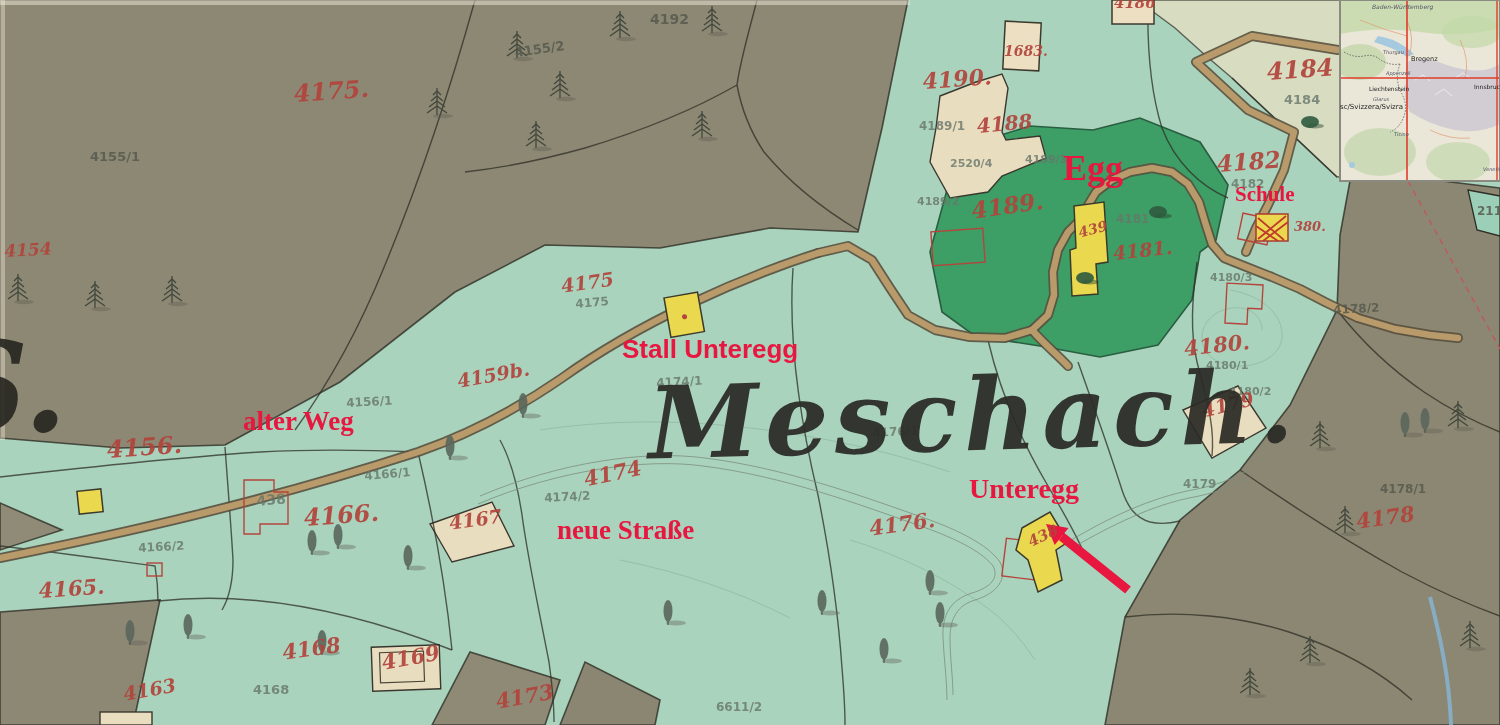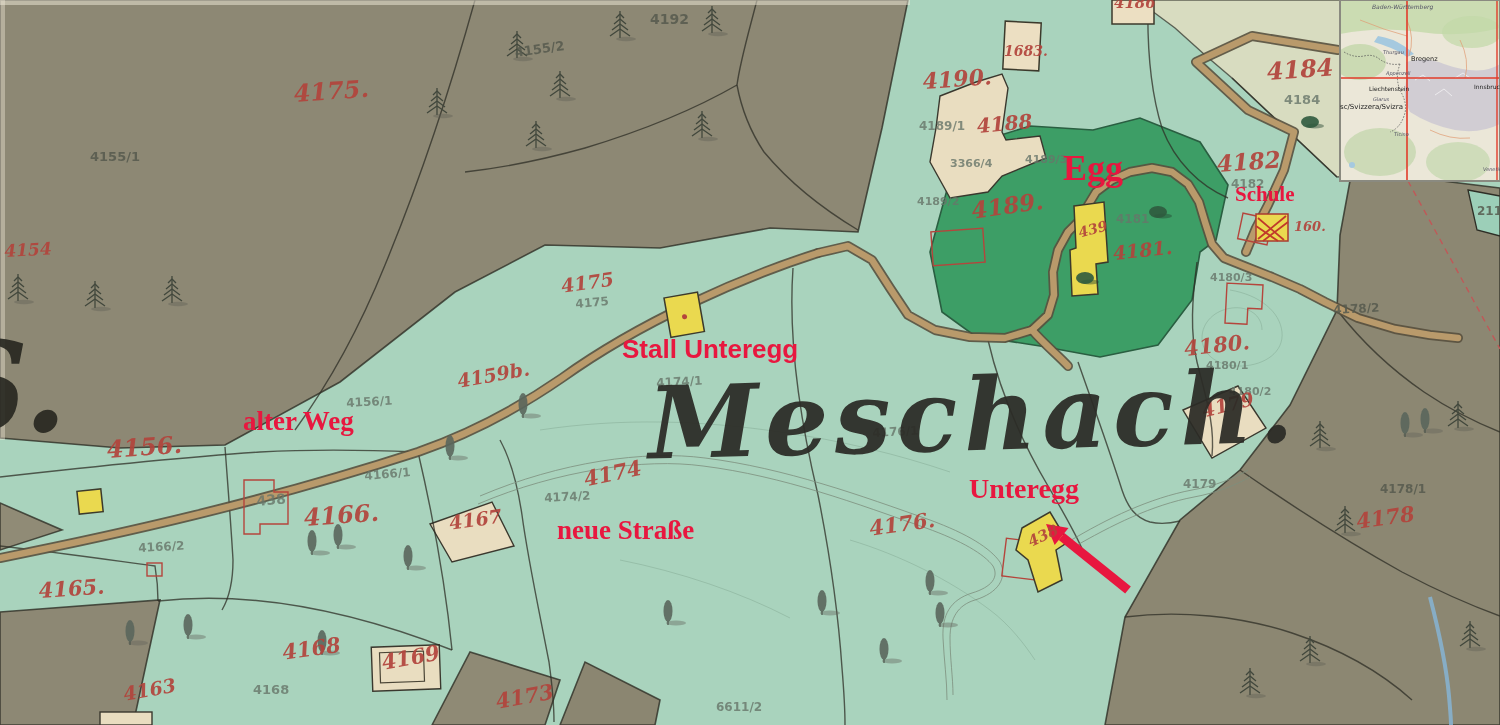--- a/index.html
+++ b/index.html
@@ -229,21 +229,21 @@
       <span class="lbl num-r" style="left: 494px; top: 691px; font-size: 21px; transform: rotate(-10deg);">4173</span>
       <span class="lbl num-g" style="left: 716px; top: 701px; font-size: 12px;">6611/2</span>
       <span class="lbl num-g" style="left: 656px; top: 377px; font-size: 12px; transform: rotate(-3deg);">4174/1</span>
       <span class="lbl num-g" style="left: 872px; top: 427px; font-size: 12px; transform: rotate(-3deg);">4176/1</span>
       <span class="lbl num-r" style="left: 868px; top: 518px; font-size: 21px; transform: rotate(-8deg);">4176.</span>
       <span class="lbl num-r" style="left: 922px; top: 70px; font-size: 22px; transform: rotate(-4deg);">4190.</span>
       <span class="lbl num-g" style="left: 919px; top: 88px; font-size: 12px; margin-top: 32px;">4189/1</span>
       <span class="lbl num-r" style="left: 976px; top: 116px; font-size: 20px; transform: rotate(-5deg);">4188</span>
       <span class="lbl num-r" style="left: 1004px; top: 44px; font-size: 14px;">1683.</span>
       <span class="lbl num-r" style="left: 1114px; top: -4px; font-size: 15px;">4186</span>
-      <span class="lbl num-g" style="left: 950px; top: 158px; font-size: 11px;">3366/4</span>
+      <span class="lbl num-g" style="left: 950px; top: 158px; font-size: 11px;">2520/4</span>
       <span class="lbl num-g" style="left: 1025px; top: 154px; font-size: 11px;">4189/3</span>
       <span class="lbl num-g" style="left: 917px; top: 196px; font-size: 11px;">4189/2</span>
       <span class="lbl num-r" style="left: 970px; top: 199px; font-size: 23px; transform: rotate(-8deg);">4189.</span>
       <span class="lbl num-g" style="left: 1116px; top: 213px; font-size: 12px;">4181</span>
       <span class="lbl num-r" style="left: 1112px; top: 244px; font-size: 19px; transform: rotate(-6deg);">4181.</span>
       <span class="lbl num-r" style="left: 1266px; top: 60px; font-size: 24px; transform: rotate(-4deg);">4184</span>
       <span class="lbl num-g" style="left: 1284px; top: 93px; font-size: 13px;">4184</span>
       <span class="lbl num-r" style="left: 1216px; top: 152px; font-size: 23px; transform: rotate(-4deg);">4182</span>
       <span class="lbl num-g" style="left: 1231px; top: 178px; font-size: 12px;">4182</span>
       <span class="lbl num-g" style="left: 1210px; top: 272px; font-size: 11px;">4180/3</span>
@@ -252,21 +252,21 @@
       <span class="lbl num-g" style="left: 1229px; top: 386px; font-size: 11px;">4180/2</span>
       <span class="lbl num-r" style="left: 1200px; top: 402px; font-size: 19px; transform: rotate(-14deg);">4179</span>
       <span class="lbl num-g" style="left: 1183px; top: 478px; font-size: 12px;">4179</span>
       <span class="lbl num-d" style="left: 1333px; top: 304px; font-size: 12px; transform: rotate(-3deg);">4178/2</span>
       <span class="lbl num-d" style="left: 1380px; top: 483px; font-size: 12px;">4178/1</span>
       <span class="lbl num-r" style="left: 1355px; top: 511px; font-size: 21px; transform: rotate(-8deg);">4178</span>
       <span class="lbl num-d" style="left: 1477px; top: 205px; font-size: 12px;">211</span>
       <span class="lbl num-g" style="left: 256px; top: 494px; font-size: 14px; transform: rotate(-5deg);">438</span>
       <span class="lbl num-r" style="left: 1026px; top: 536px; font-size: 15px; transform: rotate(-25deg);">438</span>
       <span class="lbl num-r" style="left: 1077px; top: 226px; font-size: 14px; transform: rotate(-15deg);">439</span>
-      <span class="lbl num-r" style="left: 1294px; top: 220px; font-size: 13px;">160.</span>
+      <span class="lbl num-r" style="left: 1294px; top: 220px; font-size: 13px;">380.</span>
       <span class="lbl anno anno-serif" style="left: 1063px; top: 150px; font-size: 36px;">Egg</span>
       <span class="lbl anno anno-serif" style="left: 1235px; top: 184px; font-size: 21px;">Schule</span>
       <span class="lbl anno anno-sans" style="left: 622px; top: 336px; font-size: 26px;">Stall Unteregg</span>
       <span class="lbl anno anno-serif" style="left: 243px; top: 408px; font-size: 27px;">alter Weg</span>
       <span class="lbl anno anno-serif" style="left: 517px; top: 517px; font-size: 27px; margin-left: 40px;">neue Straße</span>
       <span class="lbl anno anno-serif" style="left: 969px; top: 475px; font-size: 28px;">Unteregg</span>
     </div>
 
 <svg id="inset" viewBox="0 0 160 181" xmlns="http://www.w3.org/2000/svg">
   <rect x="0" y="0" width="160" height="181" fill="#ebe7d8"></rect>

